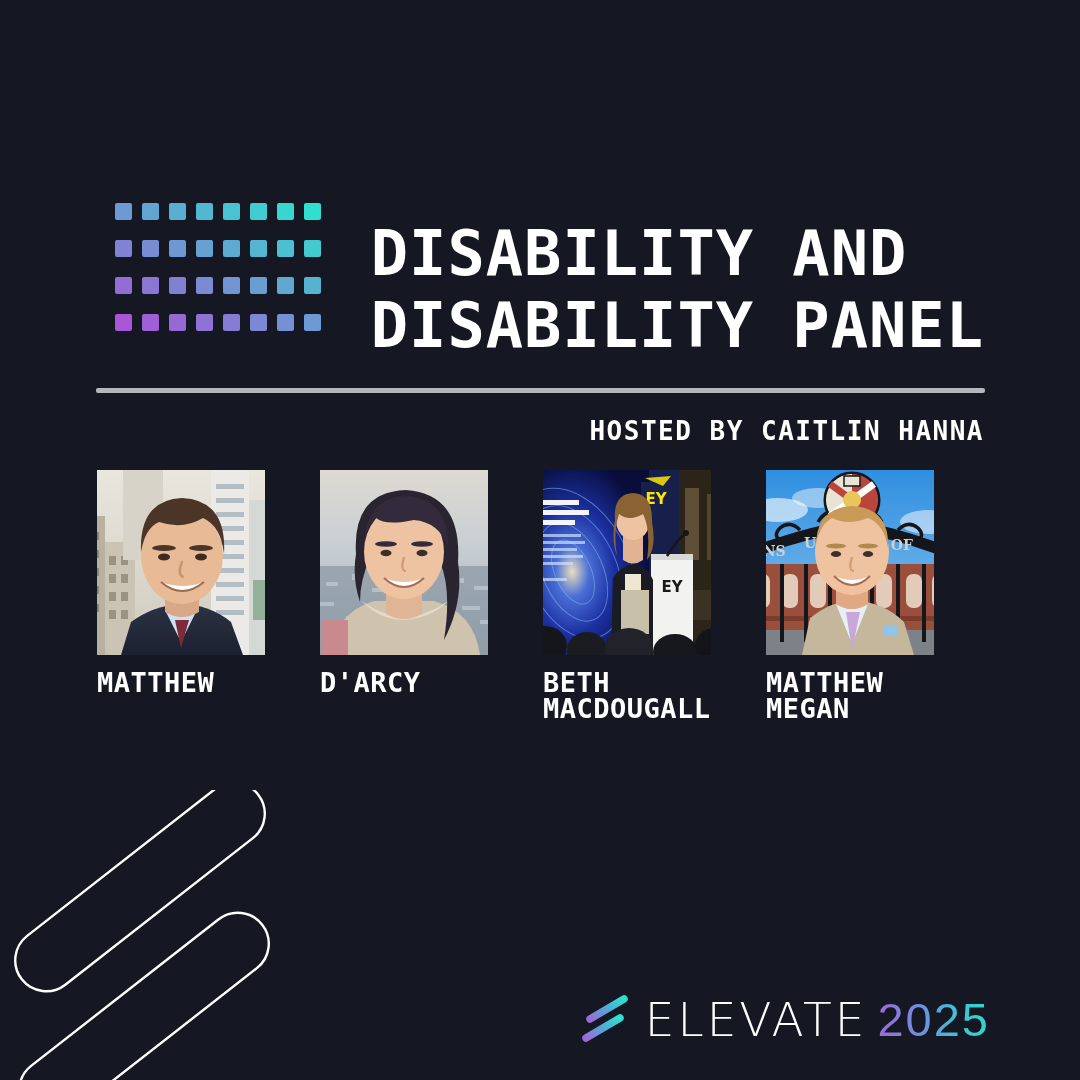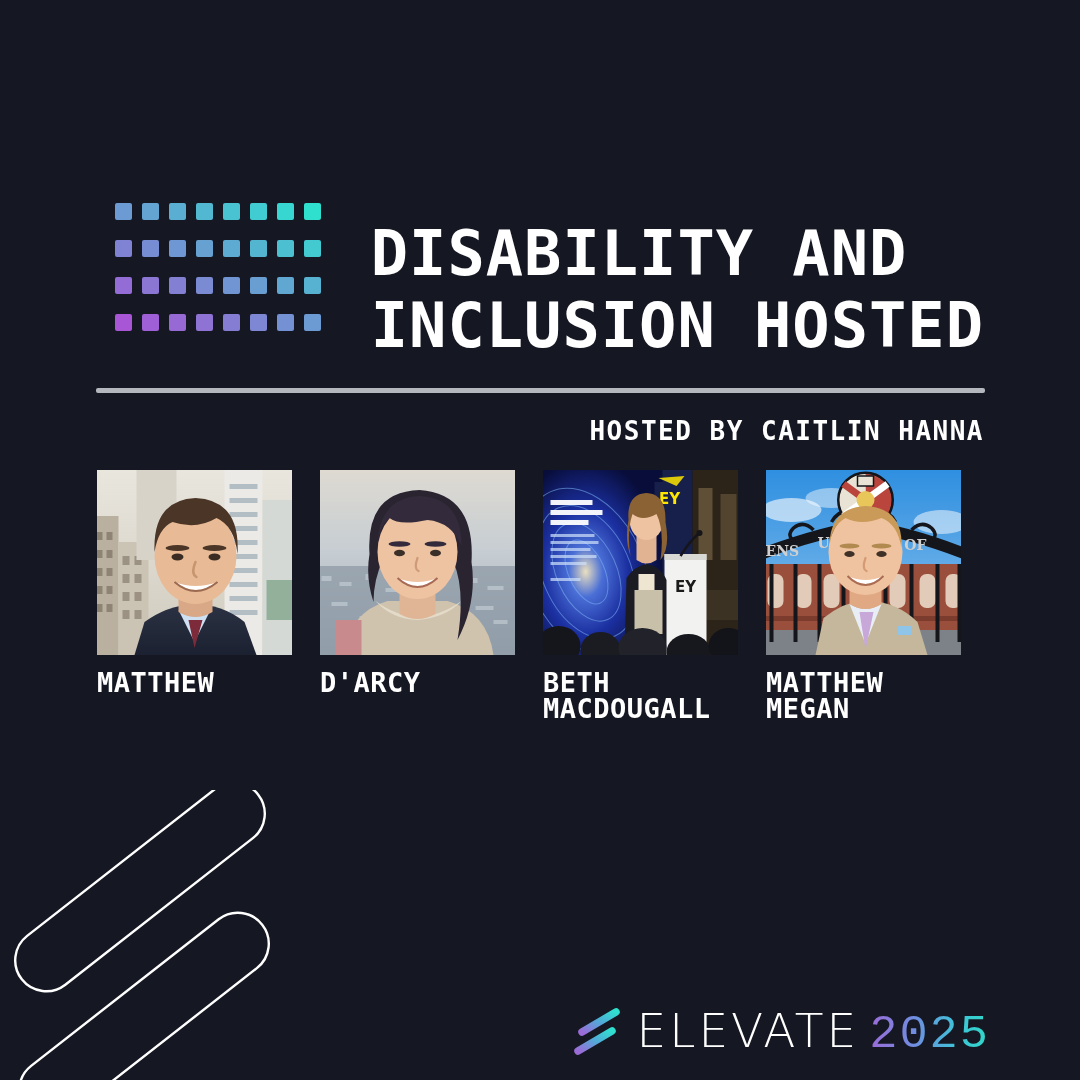--- a/index.html
+++ b/index.html
@@ -57,21 +57,21 @@
 
   
   #panelists {
     position:absolute; left:97px; top:470px;
     width:890px;
     display:flex;
     gap:19px;
   }
   .panelist { width:204px; }
   .photo {
-    width:195px; height:185px;
+    width:168px; height:185px;
     overflow:hidden;
     position:relative;
     background:#7dd3fc;
   }
   .photo svg { display:block; width:100%; height:100%; }
   .pname {
     margin-top:15px;
     font-family:"DejaVu Sans Mono", monospace;
     font-weight:bold;
     font-size:27px;
@@ -82,35 +82,35 @@
 
   
   #deco-pills {
     position:absolute; left:0px; top:790px;
     width:360px; height:300px;
     pointer-events:none;
   }
 
   
   #logo {
-    position:absolute; right:90px; bottom:22px;
+    position:absolute; right:90px; bottom:35px;
     display:flex; align-items:center; gap:10px;
   }
   #logo-mark { width:54px; height:52px; display:block; }
   #logo-text { display:flex; align-items:baseline; }
   .logo-elevate {
     font-family:"DejaVu Sans", sans-serif;
     font-size:47px;
     font-weight:300;
     letter-spacing:3px;
     color:#ffffff;
     line-height:1;
   }
   .logo-year {
-    font-family:Liberation Mono, monospace;
+    font-family:Liberation Sans, sans-serif;
     font-size:47px;
     font-weight:300;
     letter-spacing:2px;
     line-height:1;
     margin-left:10px;
     background:linear-gradient(90deg,#9b6bd8 0%,#6f8ee0 38%,#3fc3d8 72%,#2fd9c8 100%);
     -webkit-background-clip:text;
     background-clip:text;
     color:transparent;
   }
@@ -150,21 +150,21 @@
       <div class="dot" style="background: rgb(151, 105, 213);"></div>
       <div class="dot" style="background: rgb(142, 115, 213);"></div>
       <div class="dot" style="background: rgb(133, 125, 212);"></div>
       <div class="dot" style="background: rgb(125, 135, 212);"></div>
       <div class="dot" style="background: rgb(116, 145, 211);"></div>
       <div class="dot" style="background: rgb(108, 155, 211);"></div>
     </div>
 
   <div id="title-block">
     <div class="tline">DISABILITY AND</div>
-    <div class="tline">INCLUSION HOSTED</div>
+    <div class="tline">DISABILITY PANEL</div>
   </div>
 
   <div id="divider"></div>
 
   <div id="hosted-by">HOSTED BY CAITLIN HANNA</div>
 
   <div id="panelists">
 
     <div class="panelist">
       <div class="photo">

